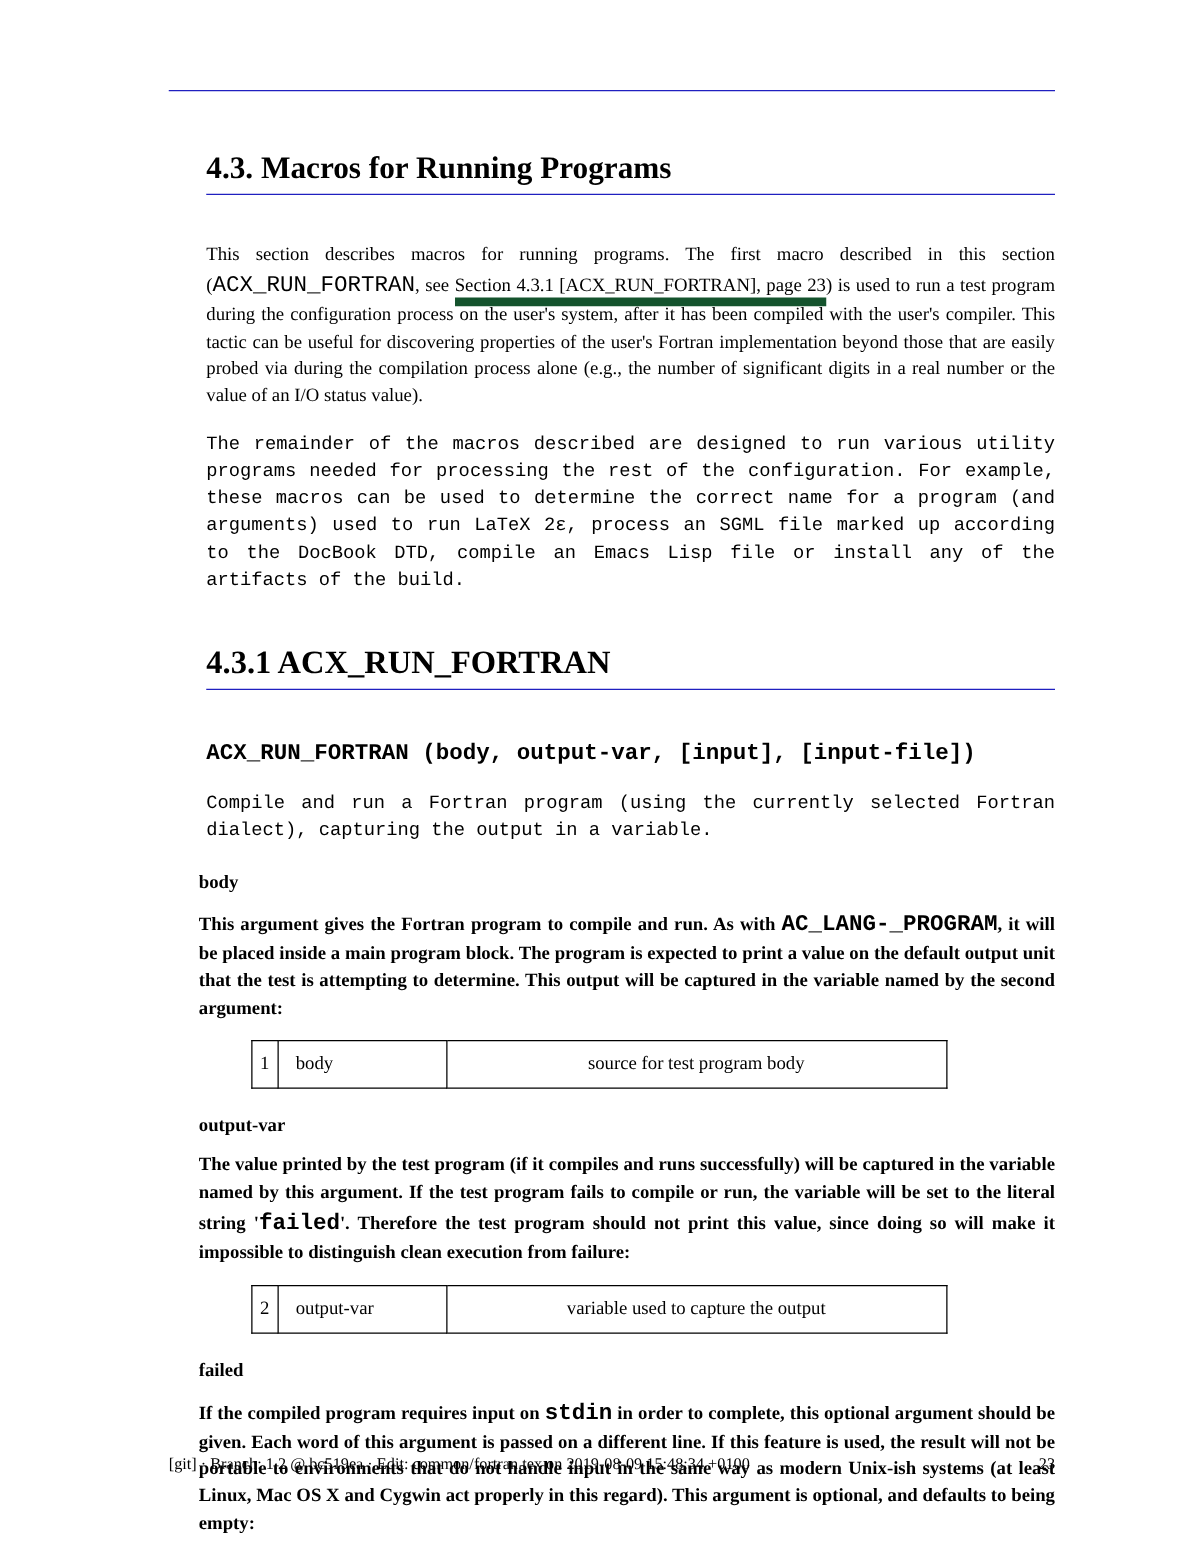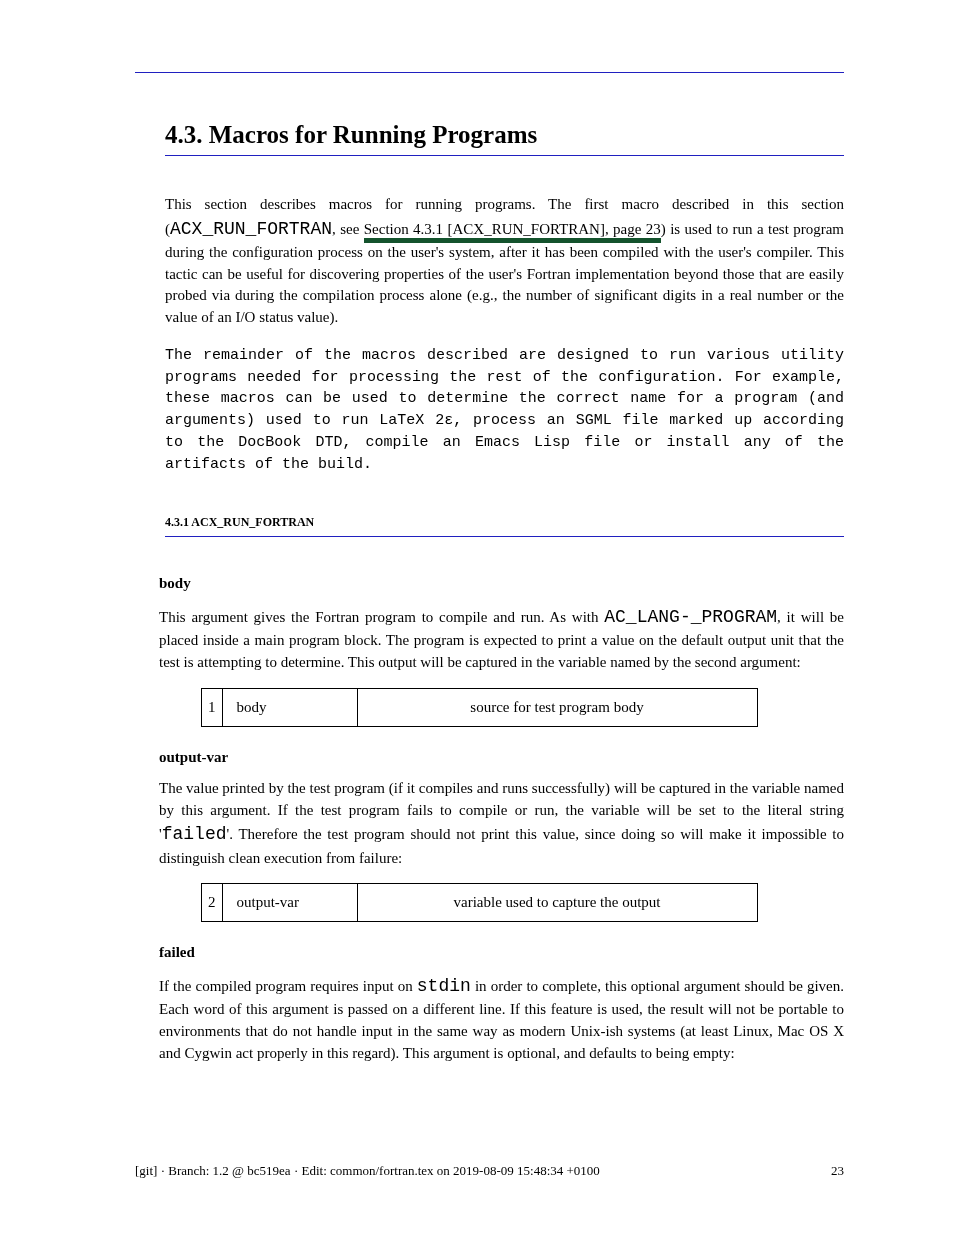--- a/index.html
+++ b/index.html
@@ -33,48 +33,49 @@
     margin-bottom: 38px;
   }
   .body-text {
     margin-left: 30px;
     font-size: 15px;
     line-height: 1.45;
     text-align: justify;
   }
   .body-text p { margin-bottom: 0; }
   .subsection-title {
-    font-size: 12px;
+    font-size: 26px;
     font-weight: bold;
     margin-left: 30px;
     margin-top: 40px;
     margin-bottom: 6px;
   }
   .mono { font-family: 'Courier New', monospace; font-size: 18px; }
   .link-style {
     color: #000;
-    border-bottom: 5px solid #14532d;
+    border-bottom: 7px solid #14532d;
     text-decoration: none;
     padding-bottom: 1px;
   }
   .bold { font-weight: bold; }
   .param-block {
     margin-left: 24px;
     margin-top: 22px;
   }
   .param-name {
     font-size: 15px;
     font-weight: bold;
     margin-bottom: 12px;
   }
   .param-desc {
     font-size: 15px;
     line-height: 1.45;
     text-align: justify;
     margin-bottom: 14px;
+    font-weight: bold;
   }
   .vtable {
     border-collapse: collapse;
     margin-left: 42px;
     margin-top: 4px;
     font-size: 15px;
   }
   .vtable th, .vtable td {
     border: 1px solid #000;
     padding: 10px 14px;
@@ -112,20 +113,24 @@
   <div class="body-text">
     <p>
       <span>This section describes macros for running programs. The first macro described in this section (</span><span class="mono">ACX_RUN_FORTRAN</span><span>, see </span><span class="link-style">Section 4.3.1 [ACX_RUN_FORTRAN], page 23</span><span>) is used to run a test program during the configuration process on the user's system, after it has been compiled with the </span><span>user's compiler</span><span>. This tactic can be useful for discovering properties of the user's Fortran implementation beyond those that are easily probed via during the compilation process alone (e.g., the number of significant digits in a real number or the value of an I/O status value).</span>
     </p>
     <p class="gap-top">The remainder of the macros described are designed to run various utility programs needed for processing the rest of the configuration. For example, these macros can be used to determine the correct name for a program (and arguments) used to run LaTeX 2ε, process an SGML file marked up according to the DocBook DTD, compile an Emacs Lisp file or install any of the artifacts of the build.</p>
   </div>
 
   <div class="subsection-title">4.3.1    ACX_RUN_FORTRAN</div>
   <hr class="section-rule">
 
+  <div class="body-text">
+    <p><span class="bold mono">ACX_RUN_FORTRAN (body, output-var, [input], [input-file])</span></p>
+    <p class="gap-top">Compile and run a Fortran program (using the currently selected Fortran dialect), capturing the output in a variable.</p>
+  </div>
 
   <div class="param-block">
     <div class="param-name">body</div>
     <div class="param-desc">
       <span>This argument gives the Fortran program to compile and run. As with </span><span class="mono">AC_LANG-_PROGRAM</span><span>, it will be placed inside a main program block. The program is expected to print a value on the default output unit that the test is attempting to determine. This output will be captured in the variable named by the second argument:</span>
     </div>
     <table class="vtable">
       <tbody>
           <tr>
         <th>1</th>

